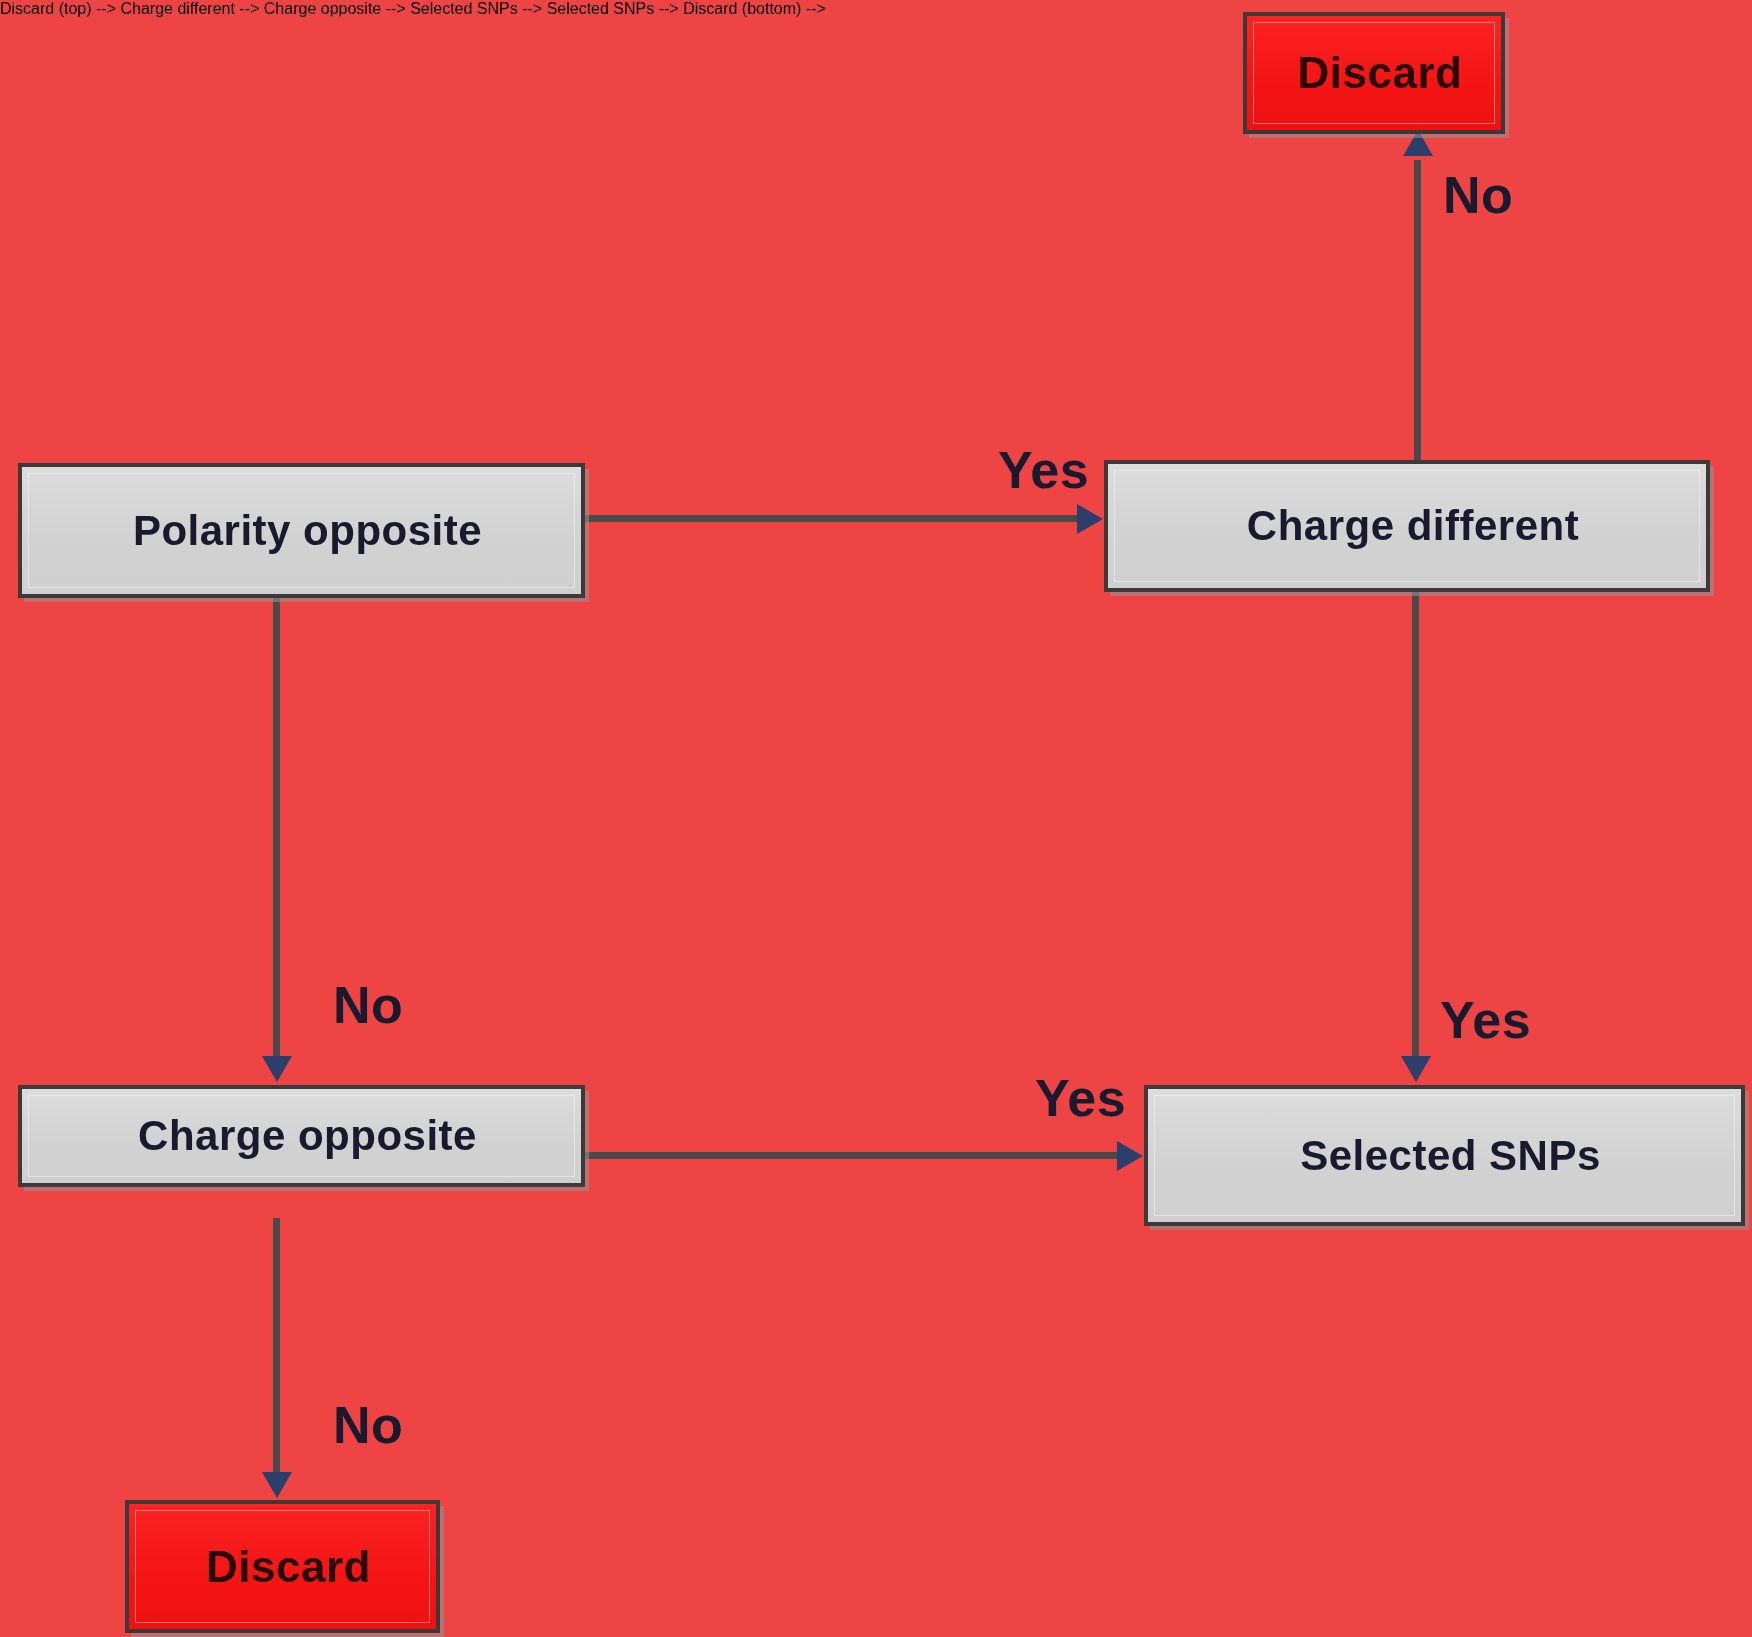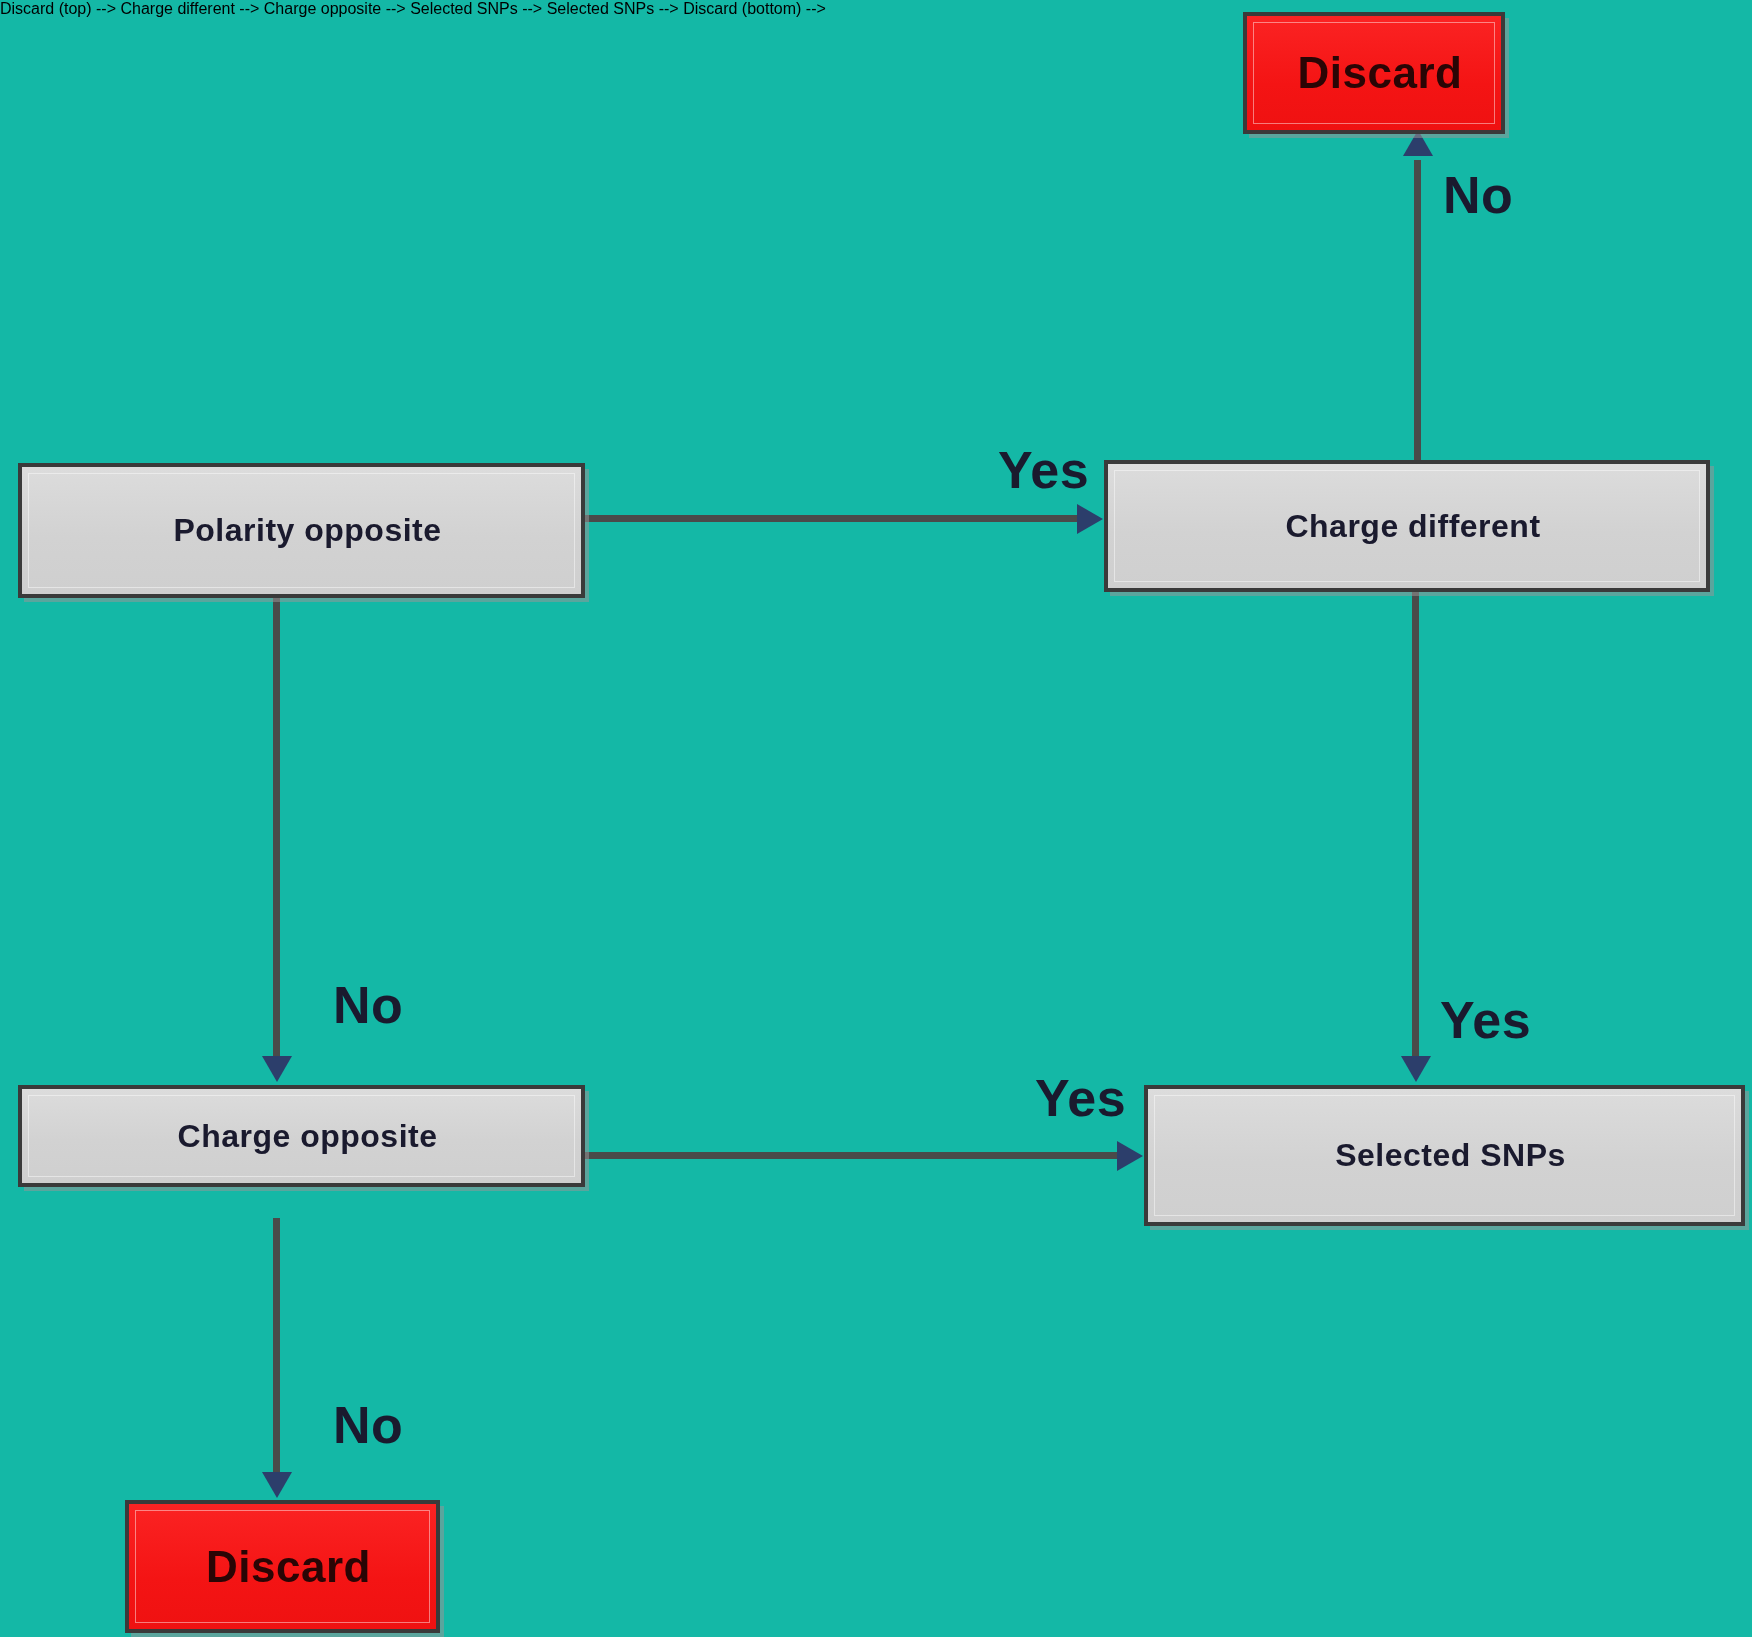--- a/index.html
+++ b/index.html
@@ -4,42 +4,42 @@
 <style>
   html, body {
     margin: 0;
     padding: 0;
     background: #ffffff;
   }
   #canvas {
     position: relative;
     width: 1752px;
     height: 1637px;
-    background: #14b8a6;
+    background: #ef4444;
     overflow: hidden;
     font-family: "Liberation Sans", sans-serif;
   }
   .node {
     position: absolute;
     box-sizing: border-box;
     display: flex;
     align-items: center;
     justify-content: center;
     font-weight: bold;
     letter-spacing: 0.5px;
     color: #1a1a2e;
     text-align: center;
     border: 4px solid #3a3a3a;
     box-shadow: 5px 5px 0 -1px rgba(150,150,150,0.55);
     padding-left: 12px;
   }
   .node.process {
     background: #d4d4d4;
     background: linear-gradient(180deg, #dcdcdc 0%, #d2d2d2 55%, #cfcfcf 100%);
-    font-size: 32px;
+    font-size: 42px;
   }
   .node.terminal {
     background: #f82020;
     background: linear-gradient(180deg, #fb2323 0%, #f41414 60%, #ef1111 100%);
     color: #2a0505;
     font-size: 44px;
     border-color: #3a3a3a;
   }
   .node .inner-rule {
     position: absolute;

